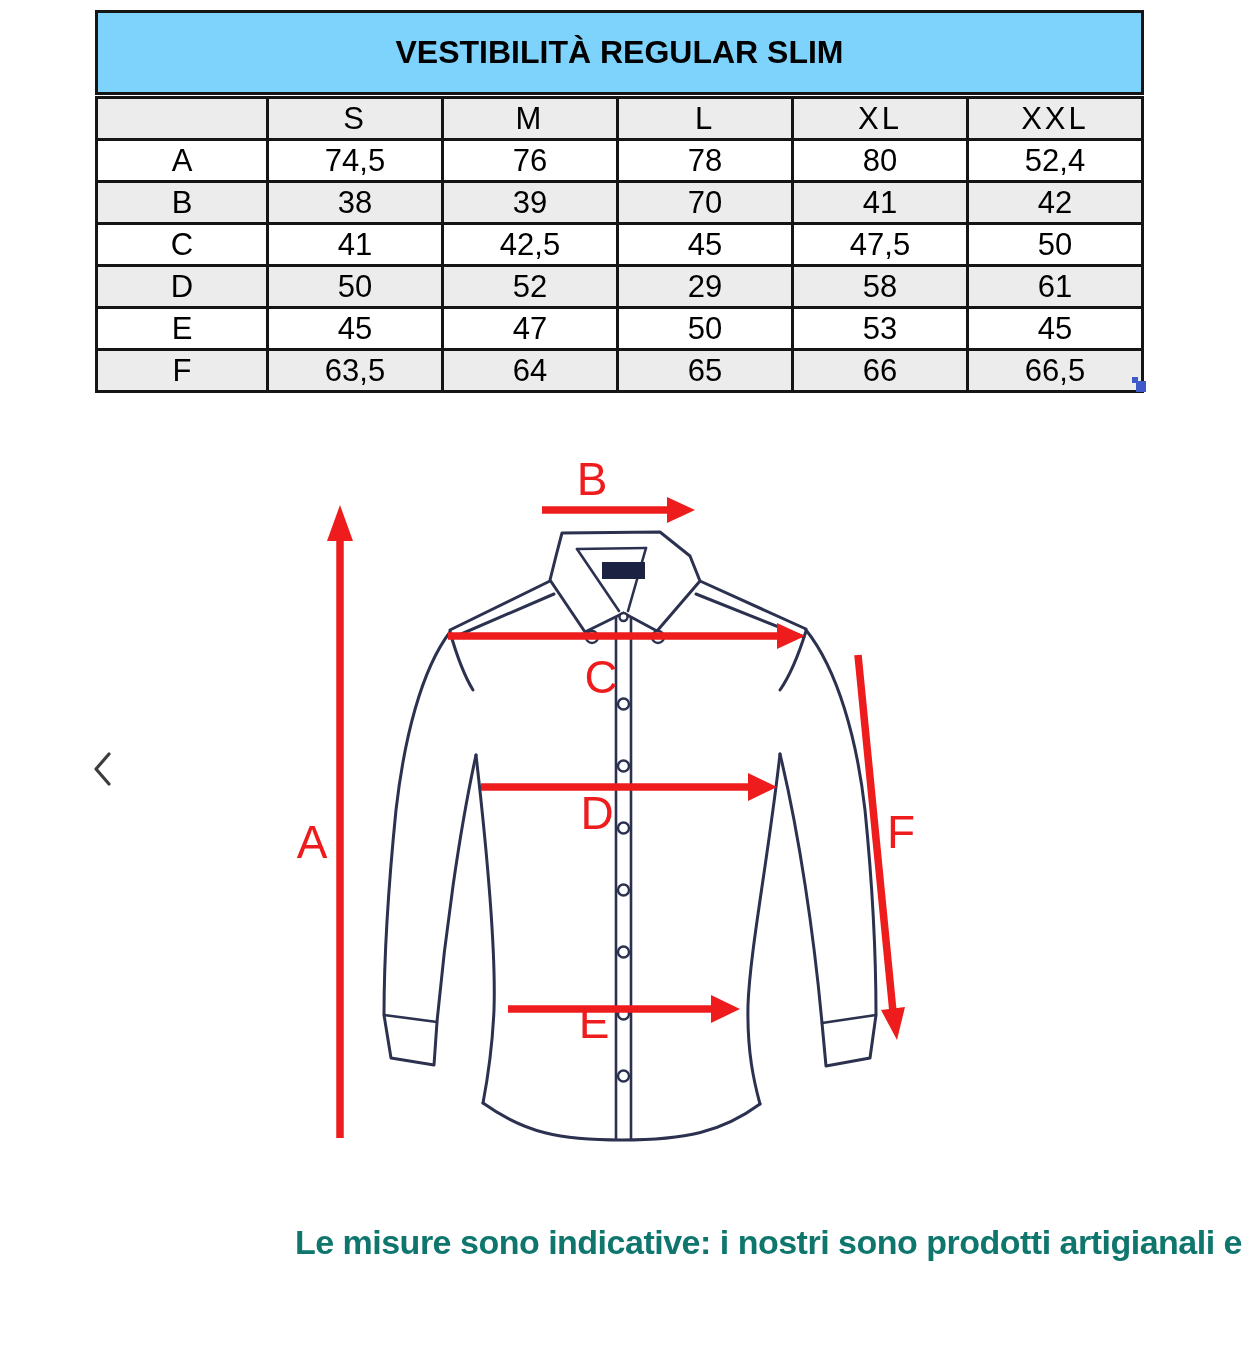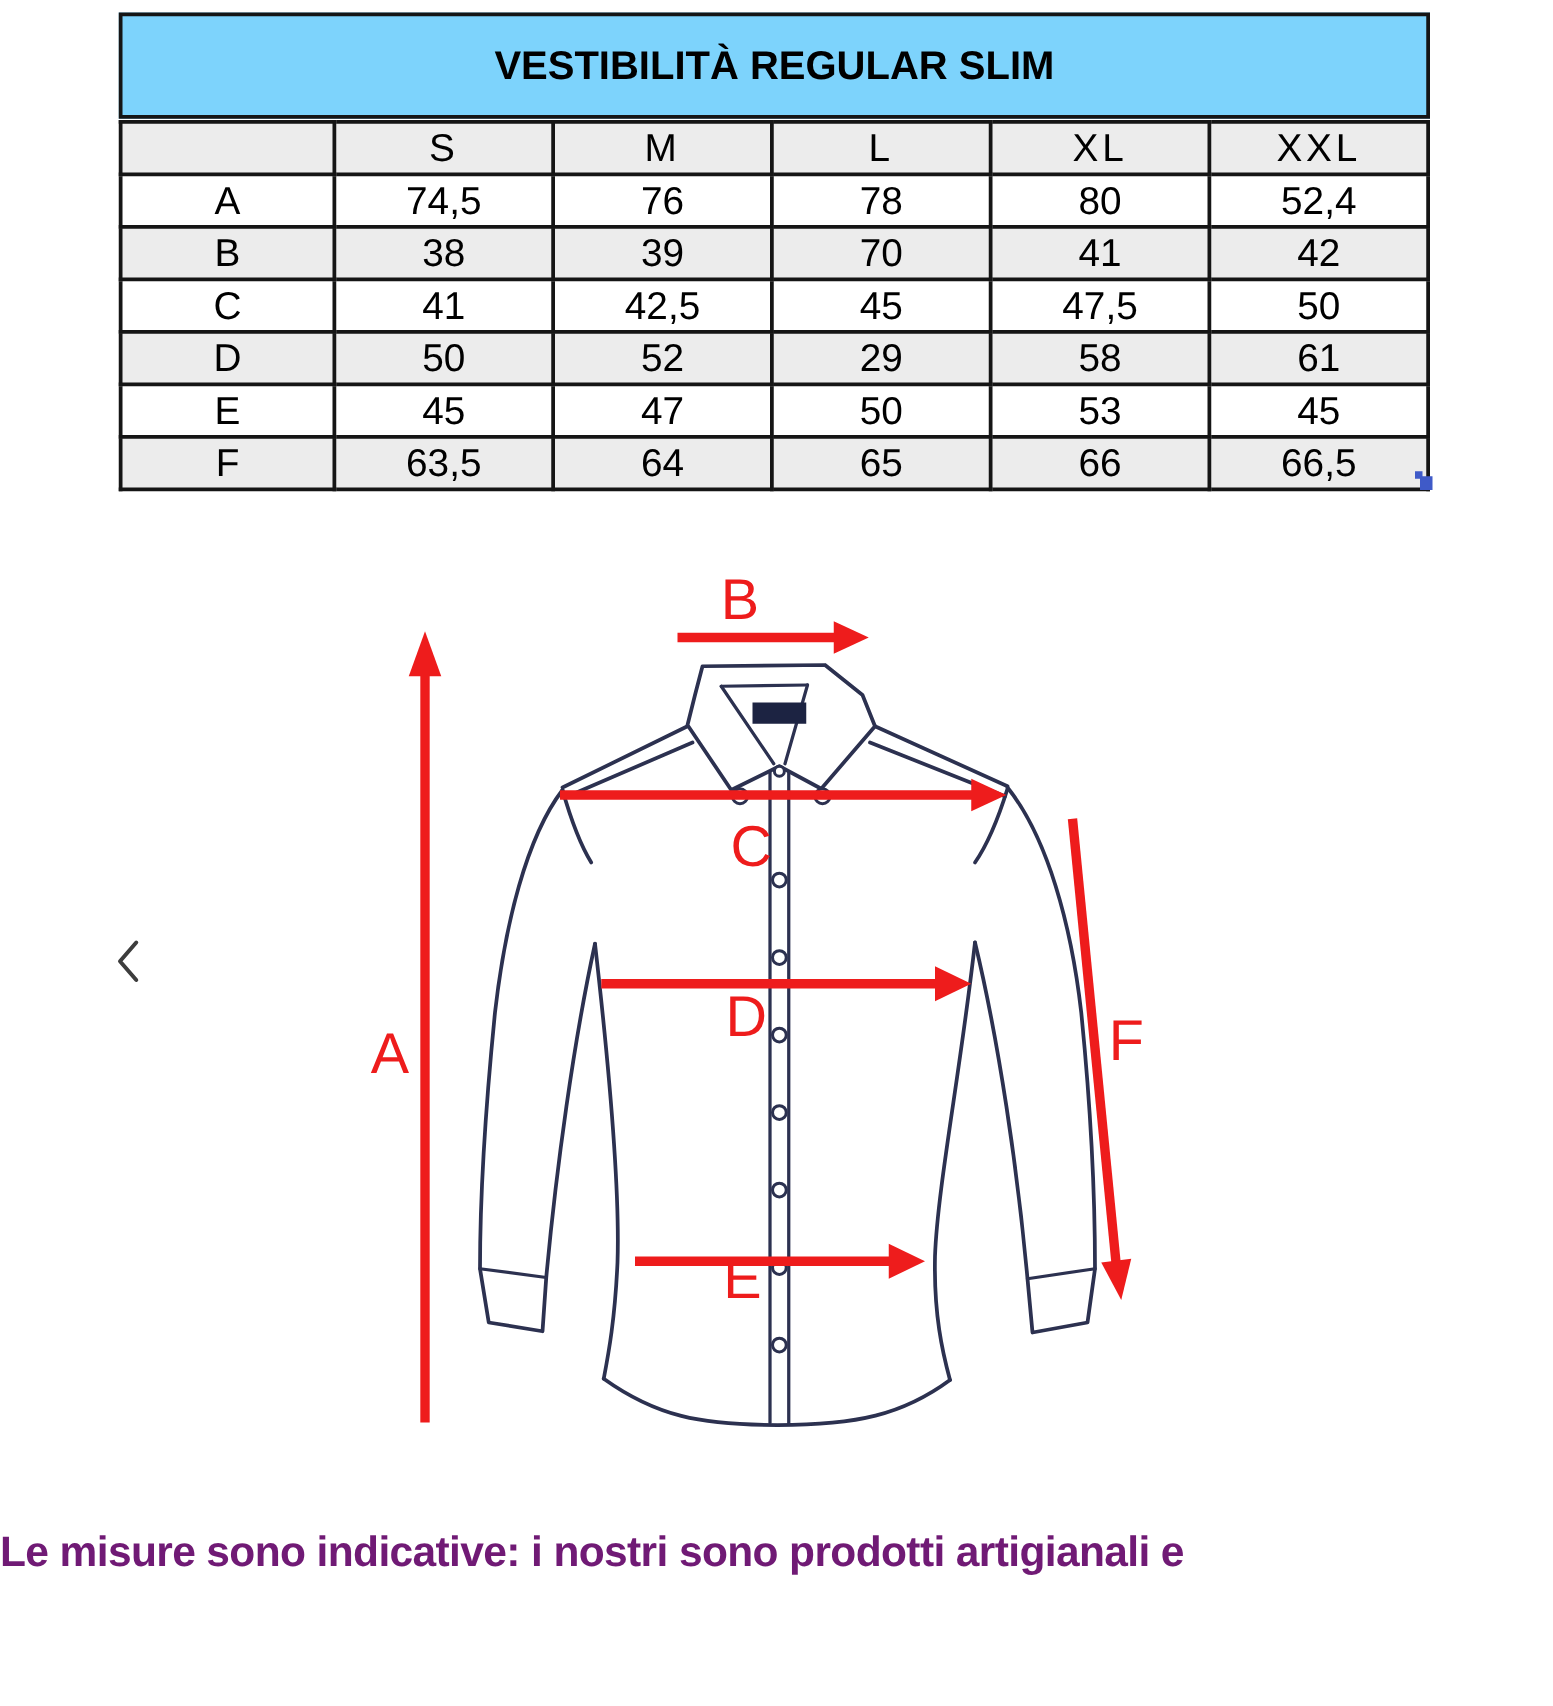--- a/index.html
+++ b/index.html
@@ -40,22 +40,22 @@
   .shirt .fillwhite{fill:#ffffff;}
   .shirt .brandlabel{fill:#1c2342;stroke:none;}
   .shirt .arrow{stroke:#ee1c1c;stroke-width:7.5;fill:none;stroke-linecap:butt;}
   .shirt .head{fill:#ee1c1c;stroke:none;}
   .shirt text{
     font-family:"Liberation Sans",sans-serif;font-size:46px;fill:#ee1c1c;
     text-anchor:middle;font-weight:400;
   }
   
   .note{
-    position:absolute;left:0;top:1224px;width:1242px;text-align:left;
-    font-size:34px;font-weight:bold;line-height:37px;letter-spacing:-0.5px;color:#701a75;
+    position:absolute;left:0;top:1224px;width:1242px;text-align:right;
+    font-size:34px;font-weight:bold;line-height:37px;letter-spacing:-0.5px;color:#0f766e;
   }
 </style>
 </head>
 <body>
 
 <div class="canvas">
 
   <section class="chart">
     <div class="chart-title">VESTIBILITÀ REGULAR SLIM</div>
     <table class="size-table">

